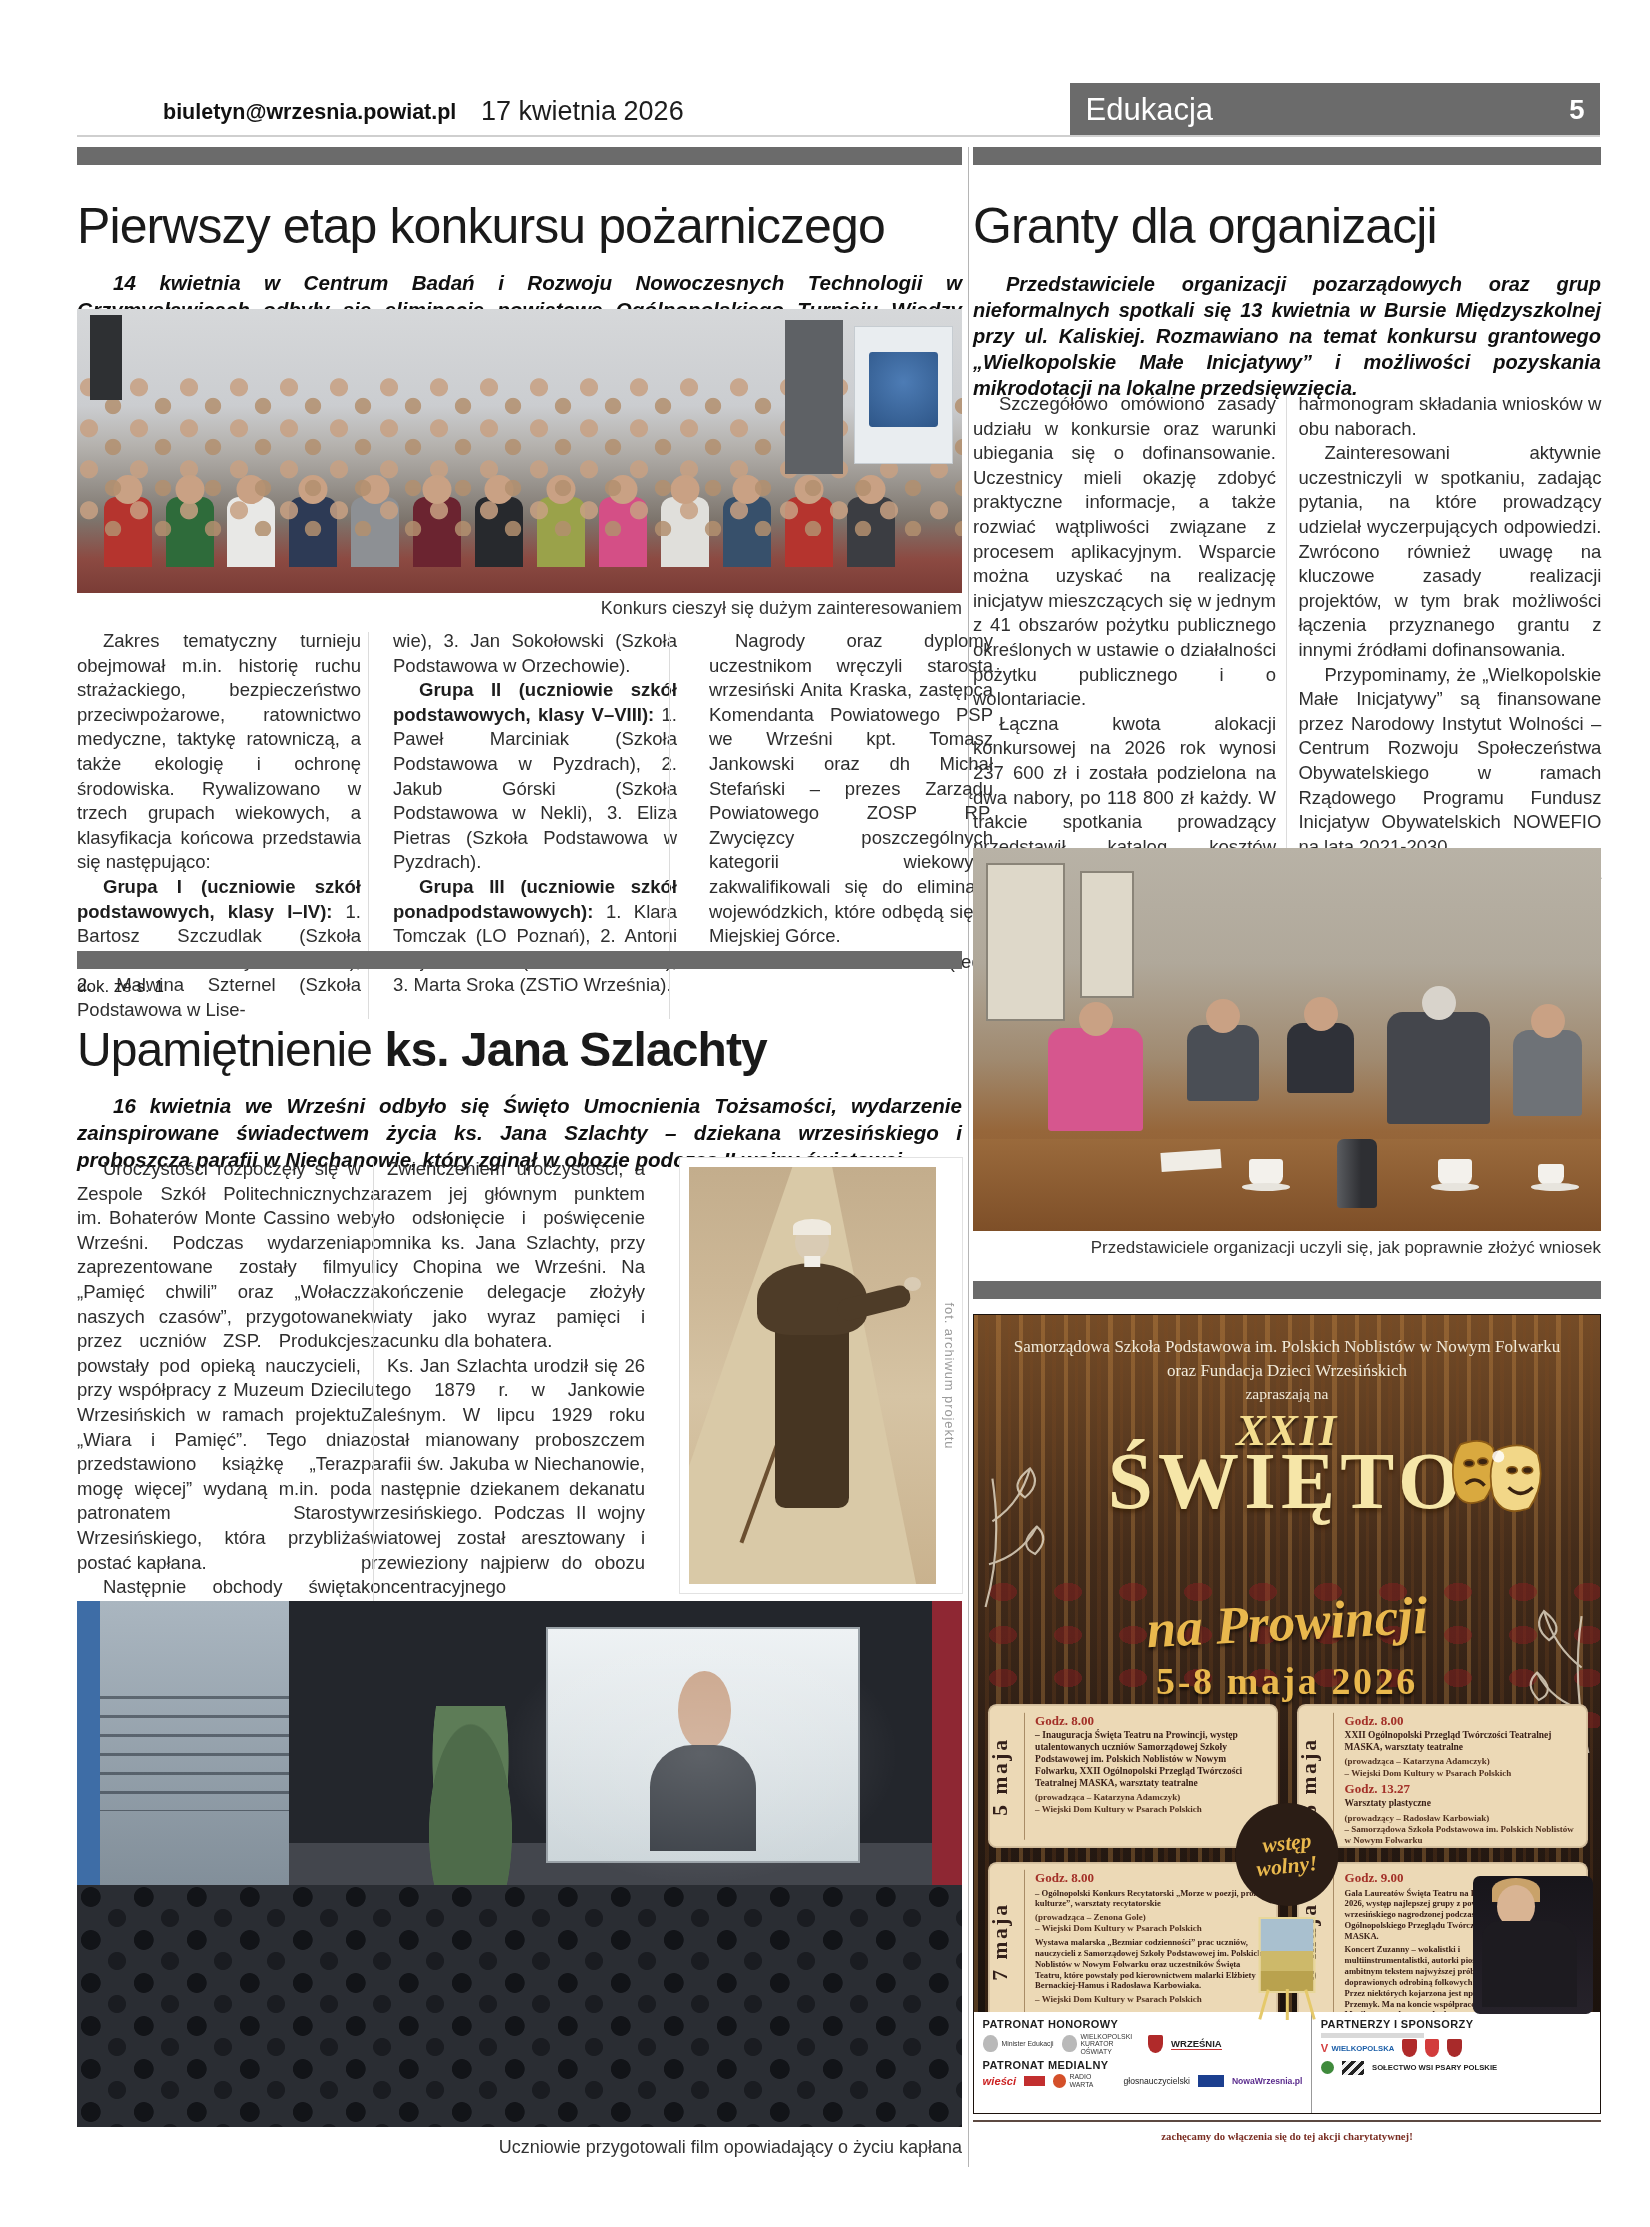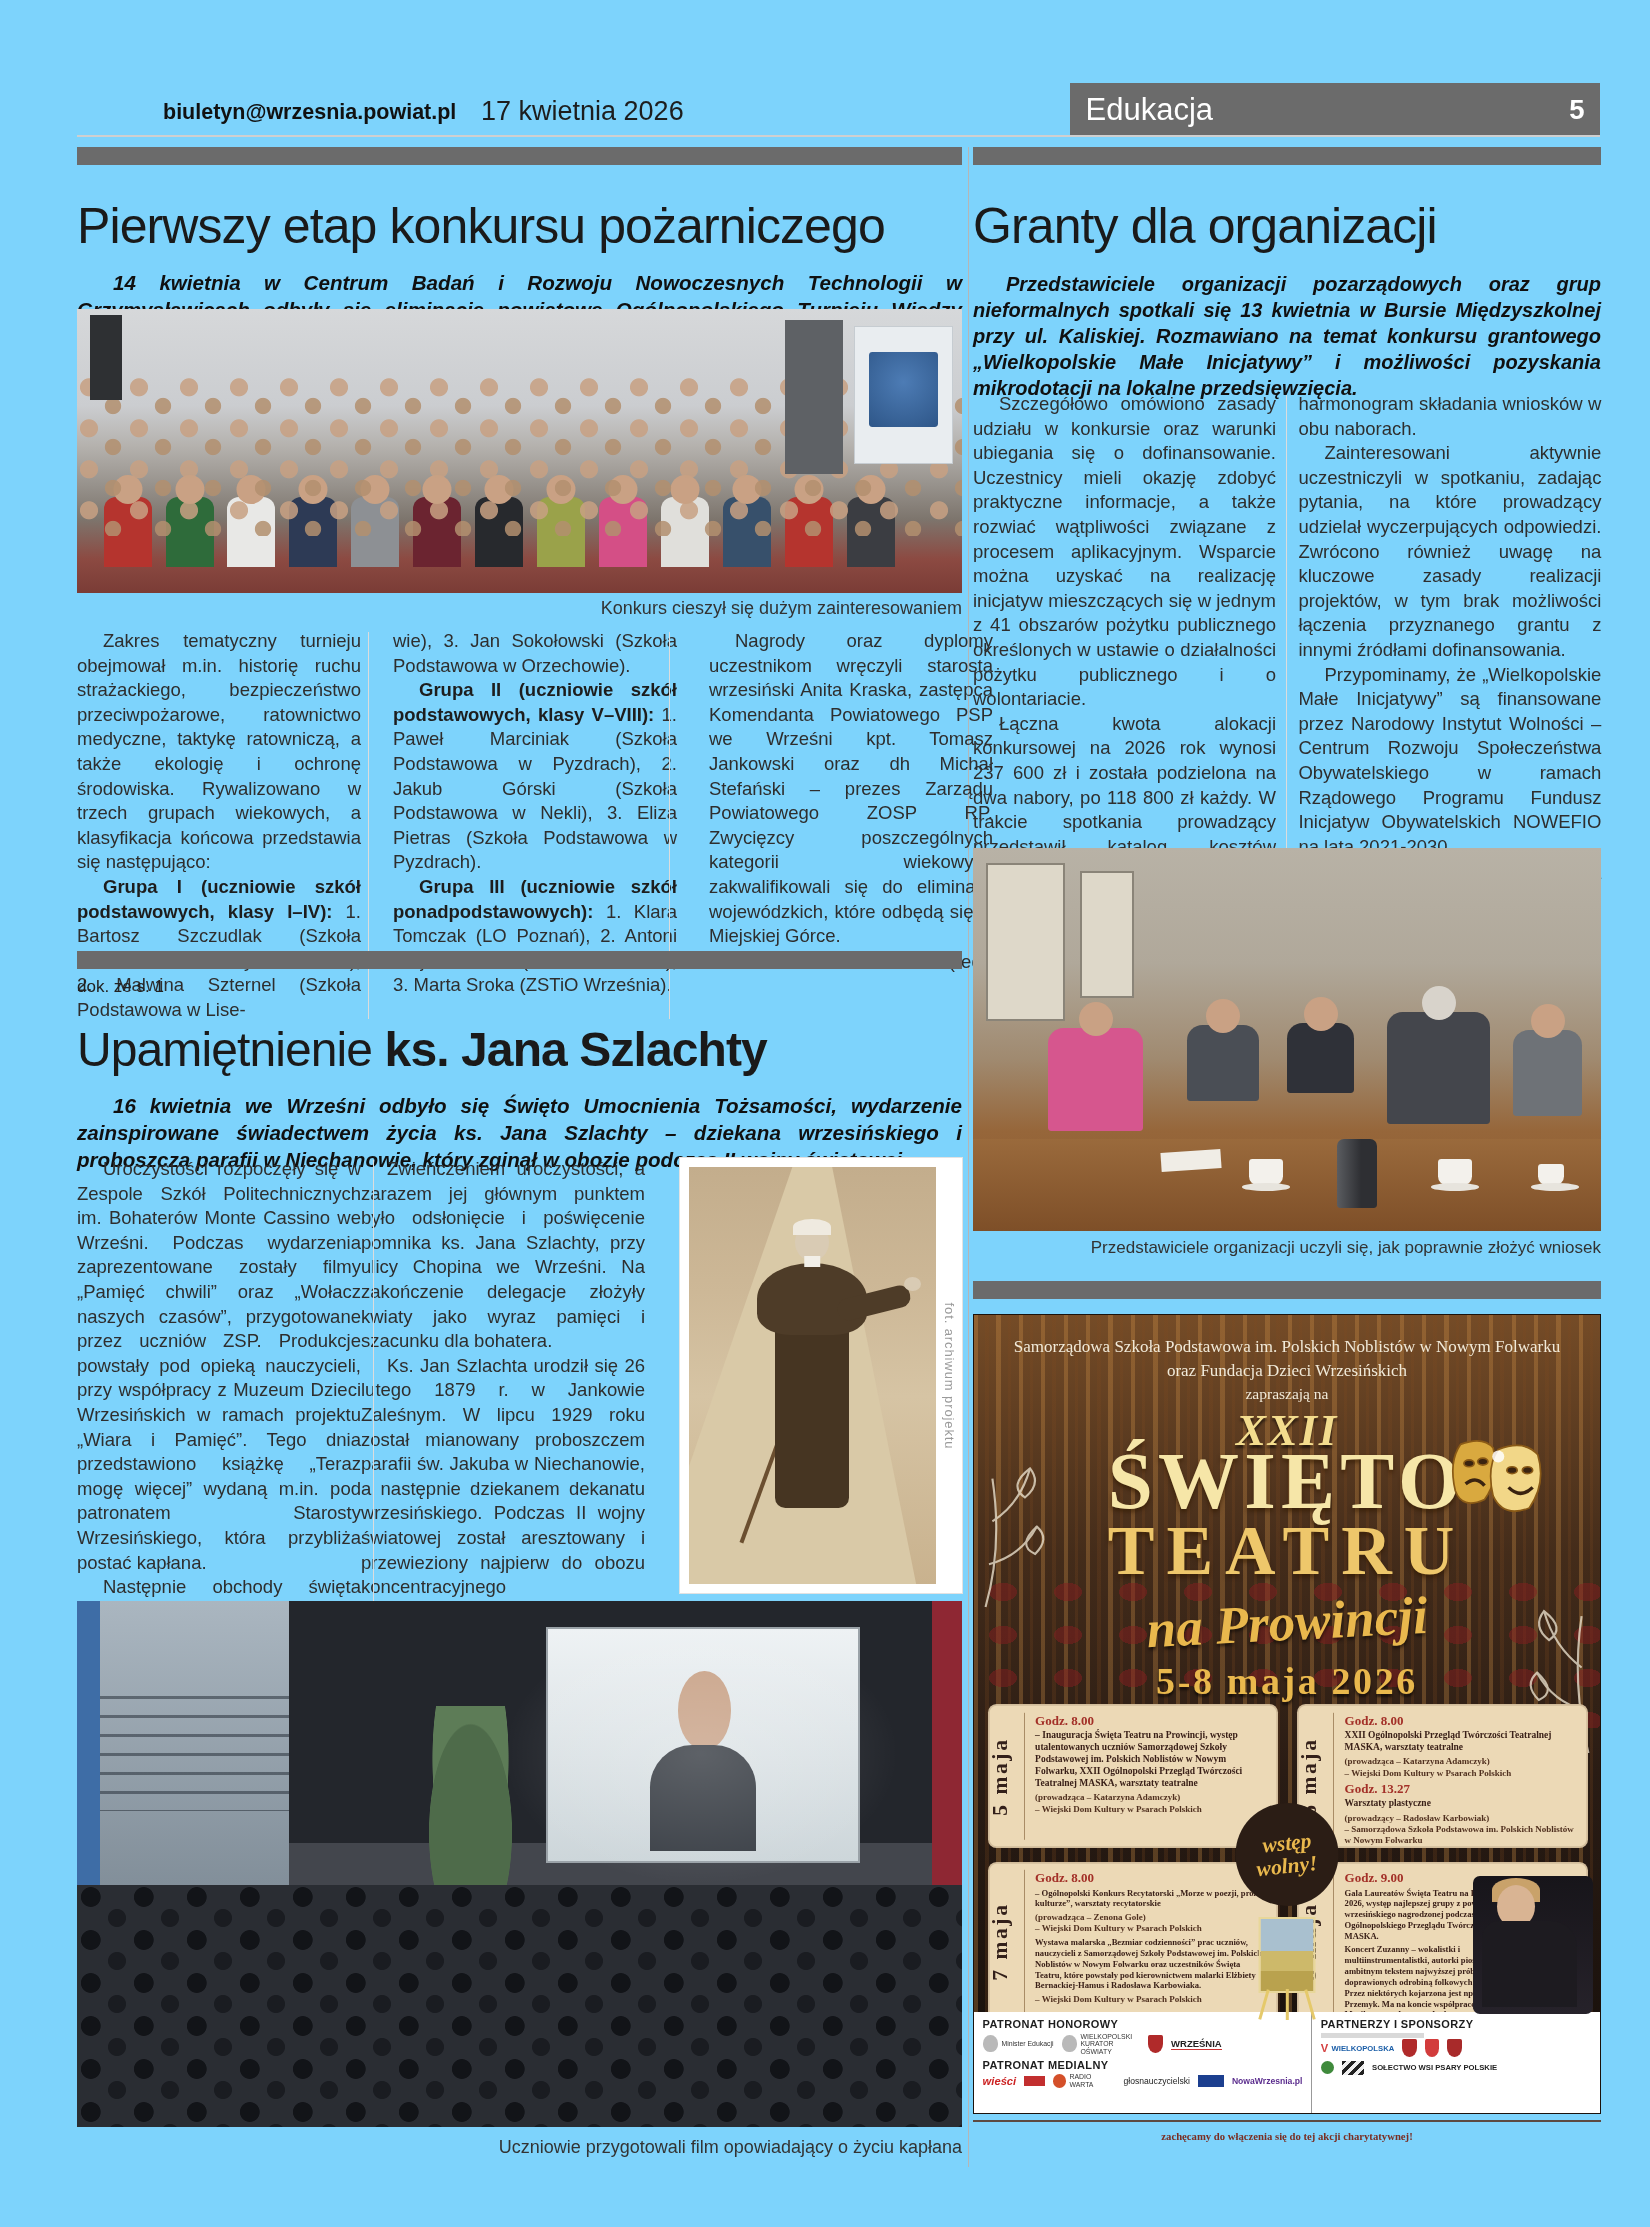--- a/index.html
+++ b/index.html
@@ -1,16 +1,16 @@
 <!DOCTYPE html>
 <html style="font-size:13.8px"><head>
 <meta charset="utf-8">
 <style>
   html,body{margin:0;padding:0;background:#e9e9e9}
-  .page{position:relative;width:1651px;height:2227px;background:#7dd3fc;font-family:"Liberation Sans",sans-serif;color:#2b2b2b;overflow:hidden;margin:0 auto}
+  .page{position:relative;width:1651px;height:2227px;background:#ffffff;font-family:"Liberation Sans",sans-serif;color:#2b2b2b;overflow:hidden;margin:0 auto}
 
   
   .mh-email{position:absolute;left:163px;top:100px;font-size:21.5px;font-weight:bold;color:#111}
   .mh-date{position:absolute;left:481px;top:96px;font-size:27px;color:#1d1d1d}
   .section-box{position:absolute;left:1070px;top:83px;width:530px;height:53px;background:#6b6b6b;color:#fff;display:flex;align-items:center;justify-content:space-between;padding:0 15.5px;box-sizing:border-box}
   .section-label{font-size:31px}
   .page-num{font-size:27.5px;font-weight:bold}
   .head-rule{position:absolute;left:77px;top:135px;width:1523px;height:1.7px;background:#cfcfcf}
   .bar{position:absolute;background:#6b6b6b;height:18px}
   .vdivider{position:absolute;left:968px;top:147px;width:0.9px;height:2020px;background:#b5b5b5}
@@ -341,21 +341,20 @@
           <path d="M76 160 Q38 150 20 116"></path>
         <path d="M28 44 q-14 18 6 34 q20 -14 -6 -34z"></path>
           <path d="M20 116 q-16 14 2 32 q22 -10 -2 -32z"></path>
       </g>
     </svg>
     <div class="po-inv po-inv1">Samorządowa Szkoła Podstawowa im. Polskich Noblistów w Nowym Folwarku</div>
     <div class="po-inv po-inv2">oraz Fundacja Dzieci Wrzesińskich</div>
     <div class="po-inv po-inv3">zapraszają na</div>
     <div class="po-ed">XXII</div>
     <div class="po-t1">ŚWIĘTO</div>
-    <div class="po-t2">TEATRU</div>
     <svg class="po-masks" width="110" height="93" viewBox="0 0 128 108">
       <g stroke="#8a5a16" stroke-width="2">
         <path d="M18 12 Q44 2 56 16 Q64 52 46 76 Q20 88 12 66 Q4 32 18 12z" fill="#d9a93f"></path>
         <ellipse cx="28" cy="34" rx="6" ry="4" fill="#3a2310"></ellipse>
           <ellipse cx="44" cy="32" rx="6" ry="4" fill="#3a2310"></ellipse>
         <path d="M24 58 q12 -10 22 2" fill="none" stroke="#3a2310" stroke-width="4"></path>
         <path d="M62 18 Q92 6 108 24 Q118 58 98 86 Q68 98 56 72 Q48 38 62 18z" fill="#f2d788"></path>
         <ellipse cx="78" cy="42" rx="6" ry="4" fill="#3a2310"></ellipse>
           <ellipse cx="96" cy="42" rx="6" ry="4" fill="#3a2310"></ellipse>
         <path d="M74 62 q14 14 28 0" fill="none" stroke="#3a2310" stroke-width="4"></path>

